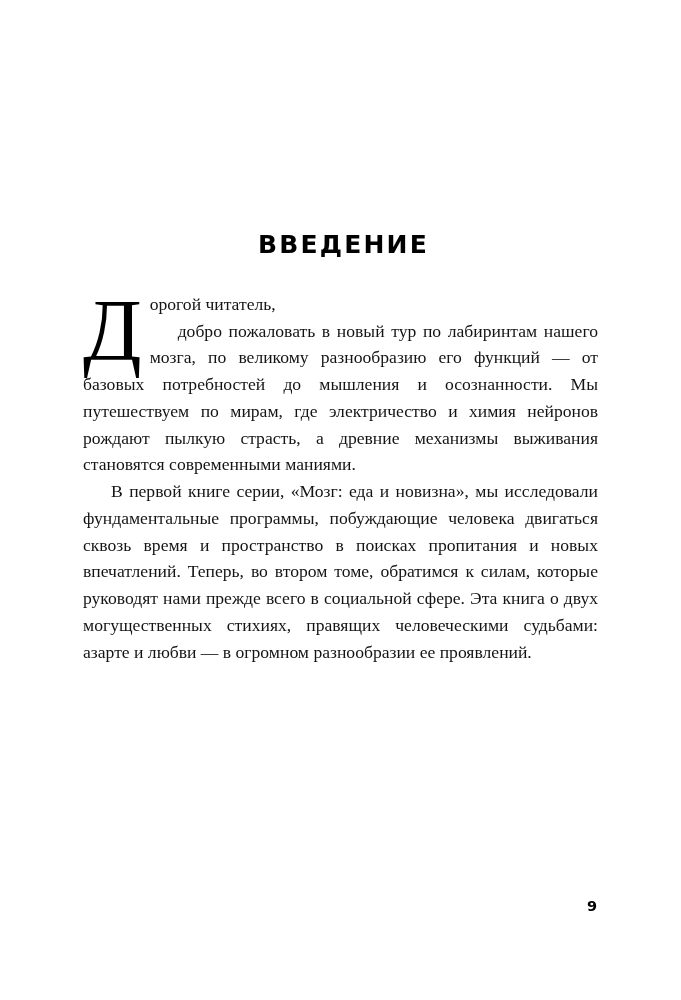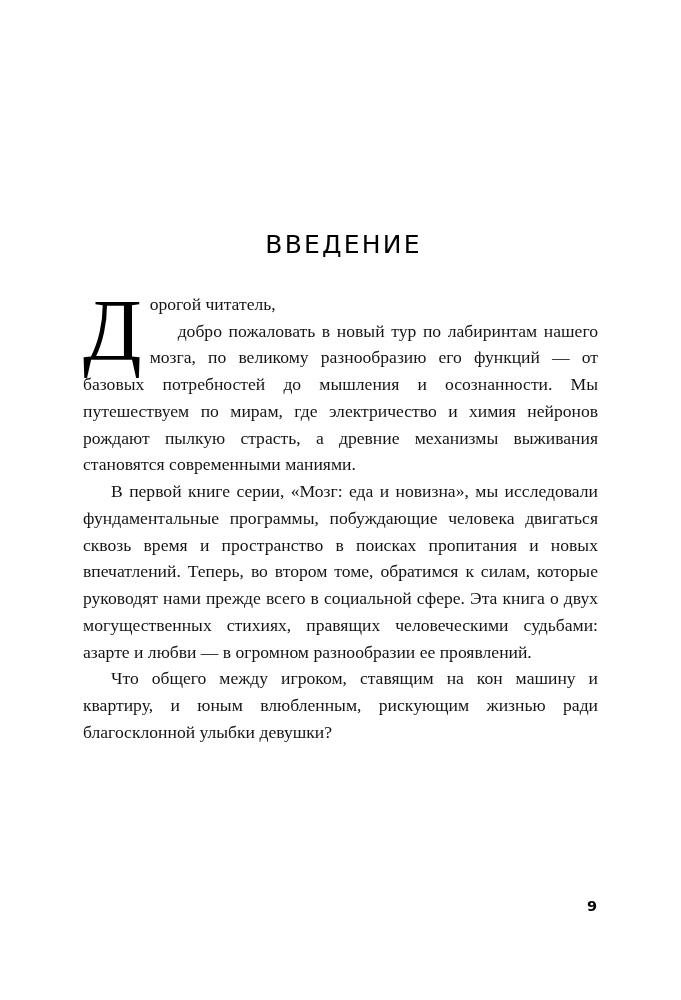--- a/index.html
+++ b/index.html
@@ -24,21 +24,21 @@
   .content {
     position: absolute;
     left: 83px;
     top: 230px;
     width: 515px;
   }
   .chapter-title {
     font-family: "DejaVu Sans", sans-serif;
     font-size: 25px;
     letter-spacing: 2.2px;
-    font-weight: 400;
+    font-weight: 700;
     text-align: center;
     color: #000000;
     margin: 0 0 32px 0;
     padding-left: 6px;
   }
   .body-text p {
     margin: 0;
     font-size: 17.6px;
     line-height: 1.52;
     text-align: justify;
@@ -82,21 +82,20 @@
   <div class="content">
 
     <h1 class="chapter-title">ВВЕДЕНИЕ</h1>
 
     <div class="body-text">
 
       <p class="dropcap-para"><span class="dropcap">Д</span><span>орогой читатель,</span><br><span class="indent-run" style="display:inline-block;width:28px;"></span><span>добро пожаловать в новый тур по лабиринтам нашего мозга, по великому разнообразию его функций — от базовых потребностей до мышления и осознанности. Мы путешествуем по мирам, где электричество и химия нейронов рождают пылкую страсть, а древние механизмы выживания становятся современными маниями.</span></p>
 
       <p class="indent"><span>В первой книге серии, «Мозг: еда и новизна», мы исследовали фундаментальные программы, побуждающие человека двигаться сквозь время и пространство в поисках пропитания и новых впечатлений. Теперь, во втором томе, обратимся к силам, которые руководят нами прежде всего в социальной сфере. Эта книга о двух могущественных стихиях, правящих человеческими судьбами: </span><span class="italic">азарте</span><span> и </span><span class="italic">любви</span><span> — в огромном разнообразии ее проявлений.</span></p>
 
-      <p class="indent italic">Что общего между игроком, ставящим на кон машину и квартиру, и юным влюбленным, рискующим жизнью ради благосклонной улыбки девушки?</p>
 
 
     </div>
   </div>
 
   <div class="folio">9</div>
 
 </div>
 
 </body></html>

